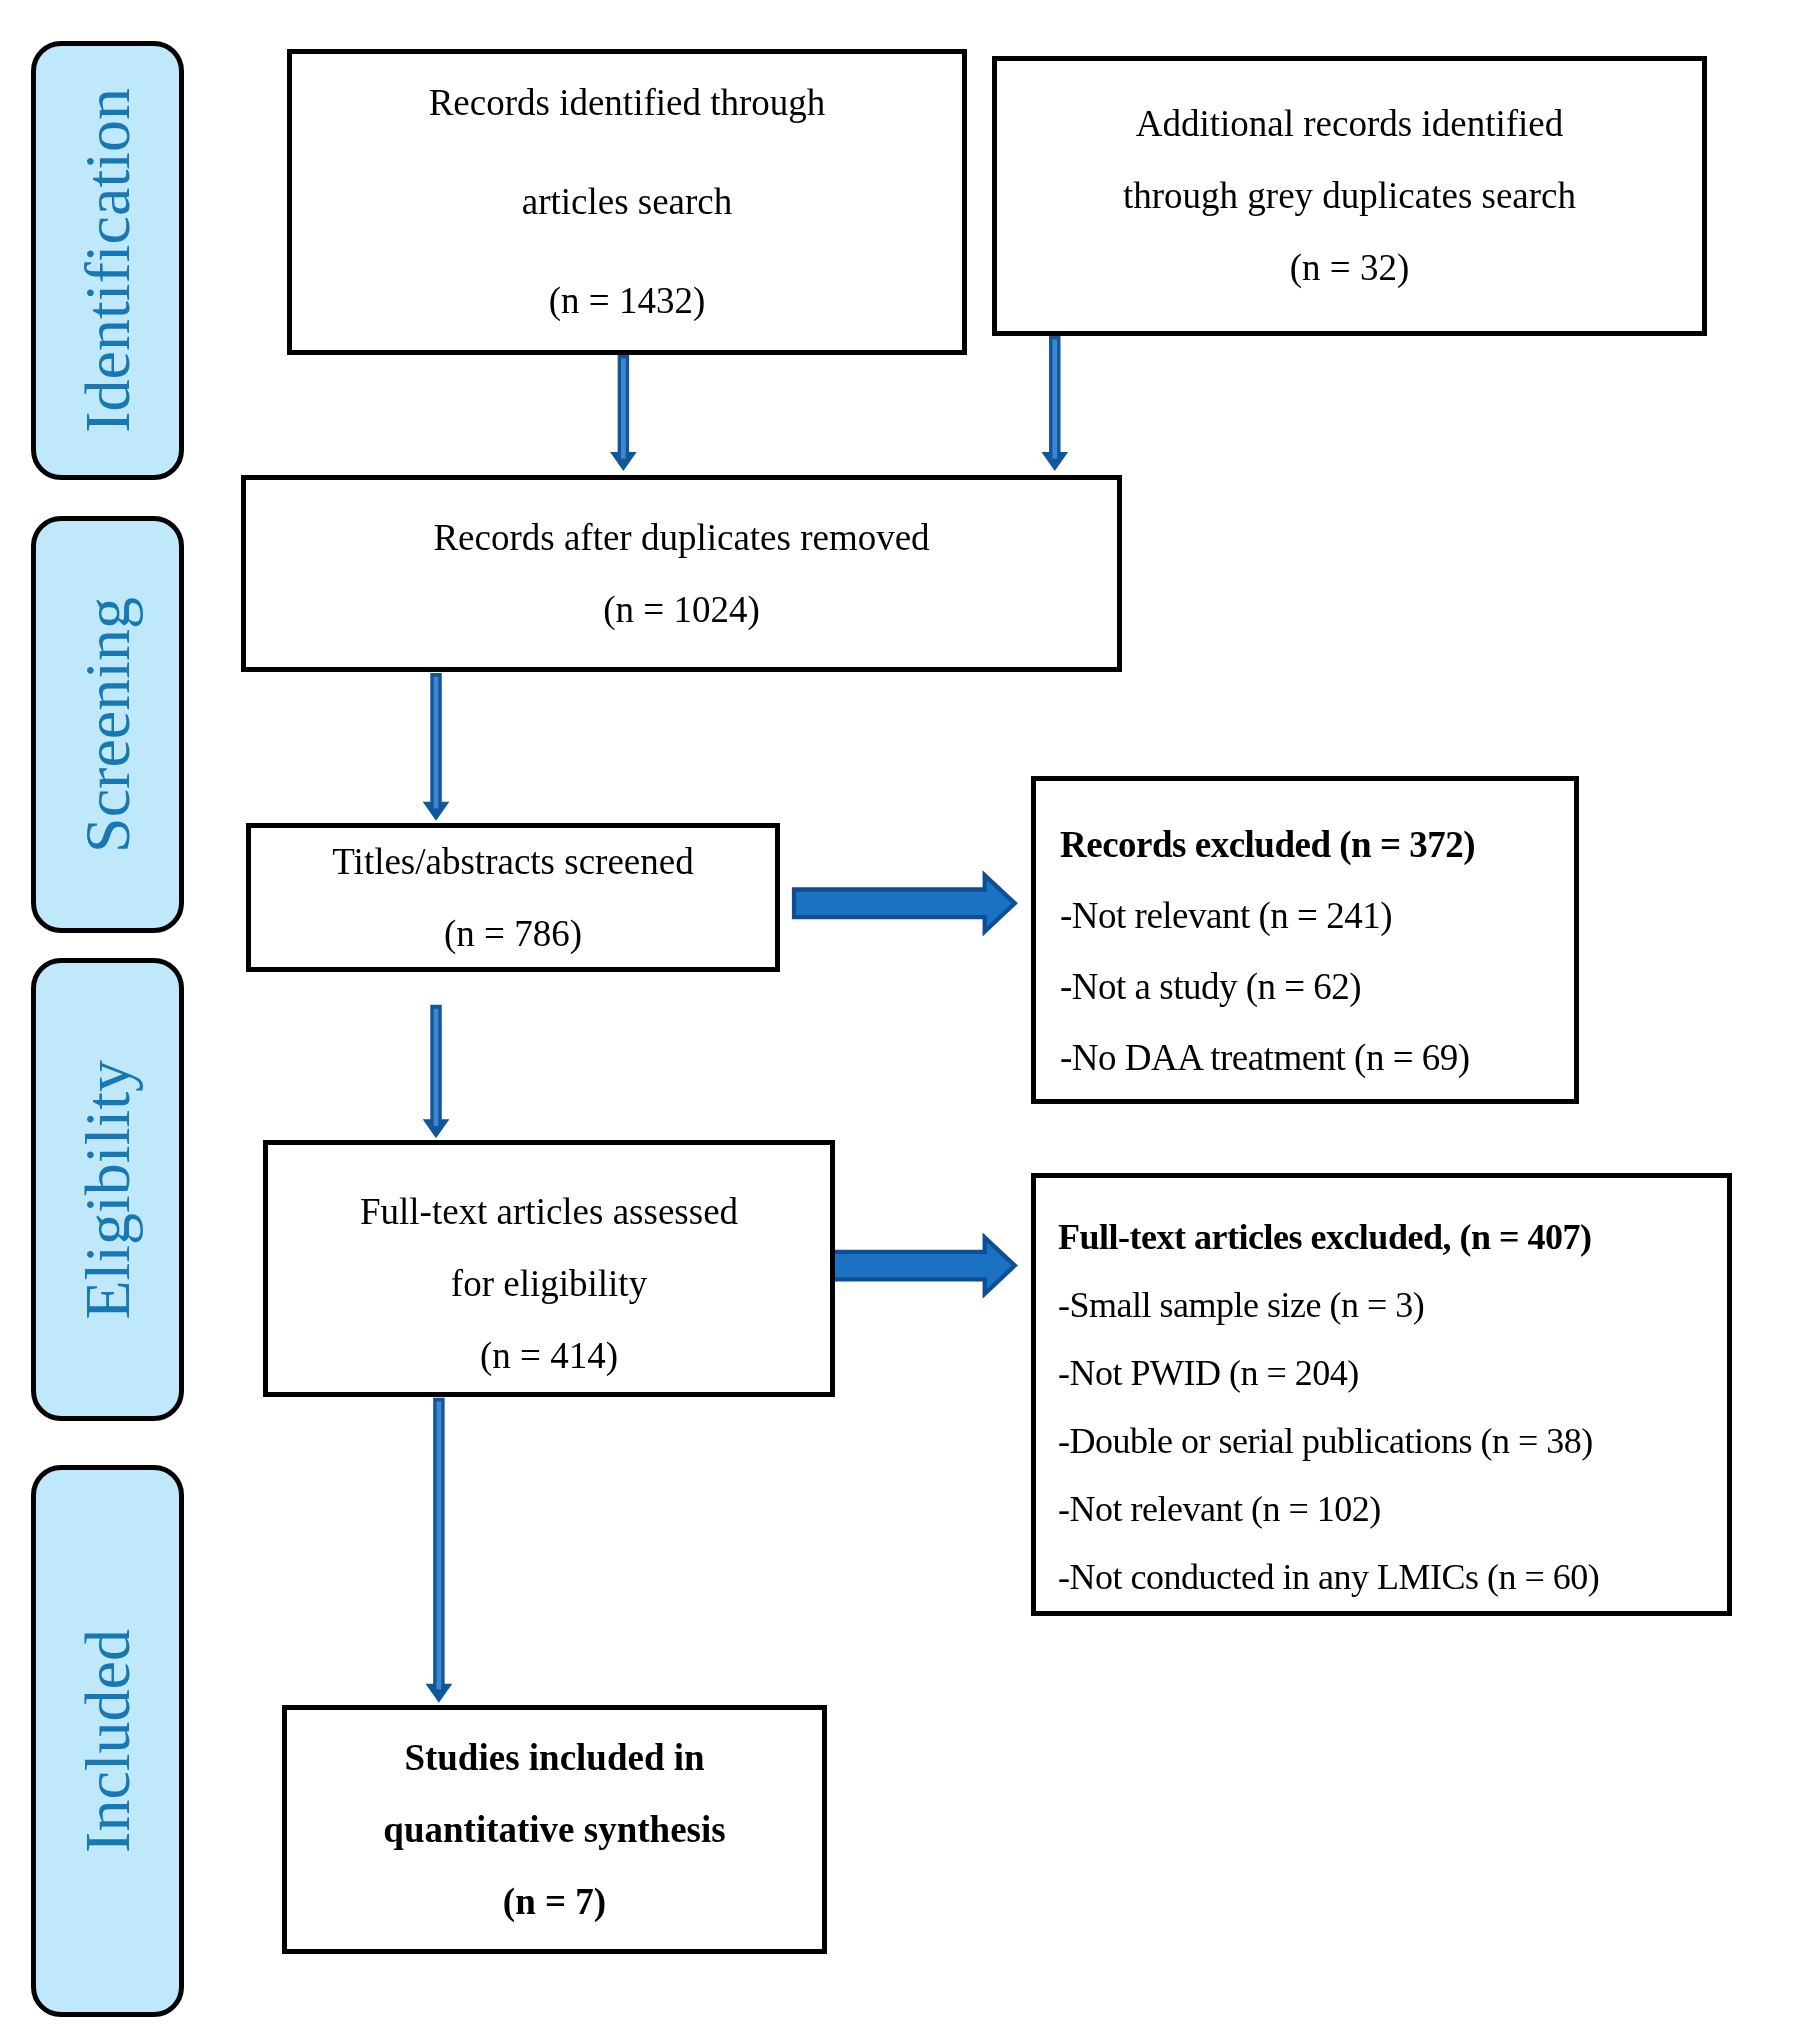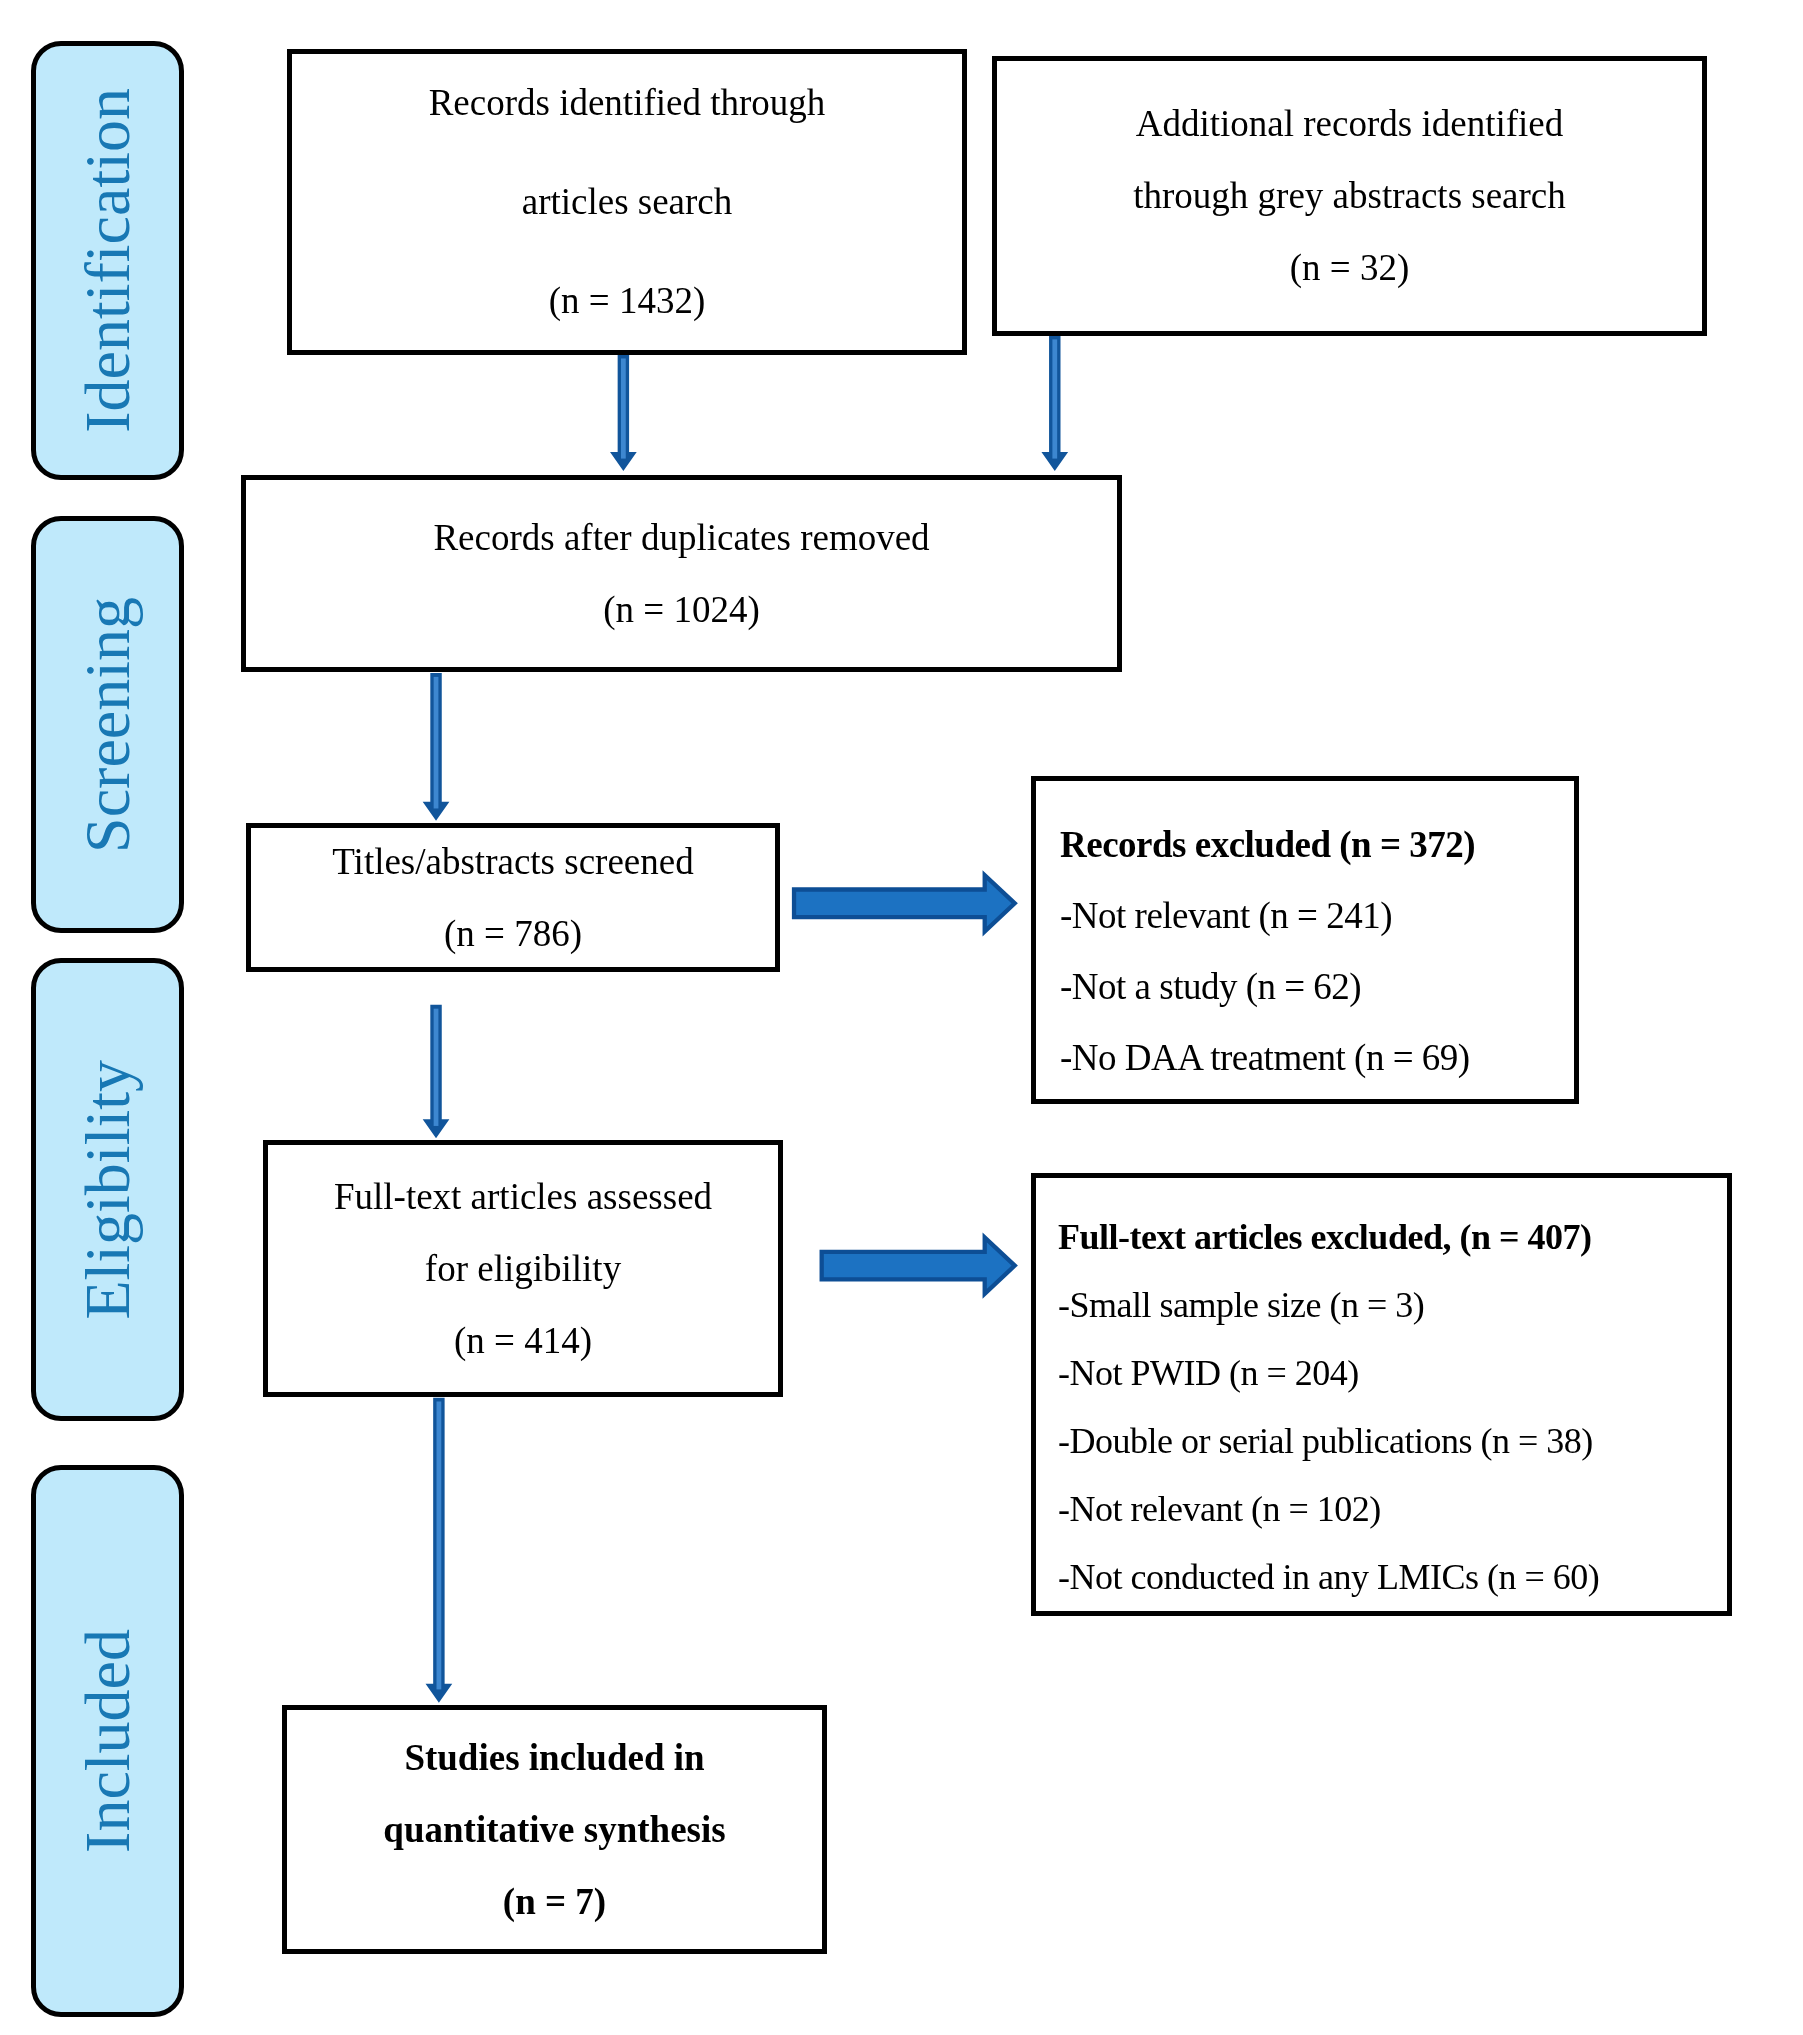--- a/index.html
+++ b/index.html
@@ -52,21 +52,21 @@
   .ln { white-space: nowrap; display: block; }
   .bold { font-weight: bold; }
   .listbox { line-height: 71px; padding: 28px 6.7px 6.7px 24px; }
   .listbox .ln { letter-spacing: -0.5px; }
 
   #box-db        { left: 287px;  top: 49px;  width: 680px; height: 306px; gap: 27px; }
   #box-grey      { left: 992px; top: 56px;  width: 715px; height: 280px; }
   #box-dedup     { left: 241px;  top: 475px;  width: 881px; height: 197px; text-align: center; }
   #box-screened  { left: 246px;  top: 823px; width: 534px; height: 149px; }
   #box-rec-excl  { left: 1031px; top: 776px; width: 548px; height: 328px; }
-  #box-fulltext  { left: 263px;  top: 1140px; width: 520px; height: 257px; }
+  #box-fulltext  { left: 263px;  top: 1140px; width: 572px; height: 257px; justify-content: flex-end; }
   #box-ft-excl   { left: 1031px; top: 1173px; width: 701px; height: 443px;
                    font-size: 36px; line-height: 68px; padding: 25px 4.8px 4.8px 22px; }
   #box-included  { left: 282px;  top: 1705px; width: 545px; height: 249px; }
 </style>
 </head>
 <body>
 
 <div class="canvas">
 
   <svg class="arrows" width="1804" height="2035" viewBox="0 0 3783 4269">
@@ -110,21 +110,21 @@
   </div>
 
   <div class="fbox center" id="box-db">
     <span class="ln">Records identified through</span>
     <span class="ln">articles search</span>
     <span class="ln">(n = 1432)</span>
   </div>
 
   <div class="fbox center" id="box-grey">
     <span class="ln">Additional records identified</span>
-    <span class="ln">through grey abstracts search</span>
+    <span class="ln">through grey duplicates search</span>
     <span class="ln">(n = 32)</span>
   </div>
 
   <div class="fbox center" id="box-dedup">
     <span class="ln">Records after duplicates removed</span>
     <span class="ln">(n = 1024)</span>
   </div>
 
   <div class="fbox center" id="box-screened">
     <span class="ln">Titles/abstracts screened</span>

